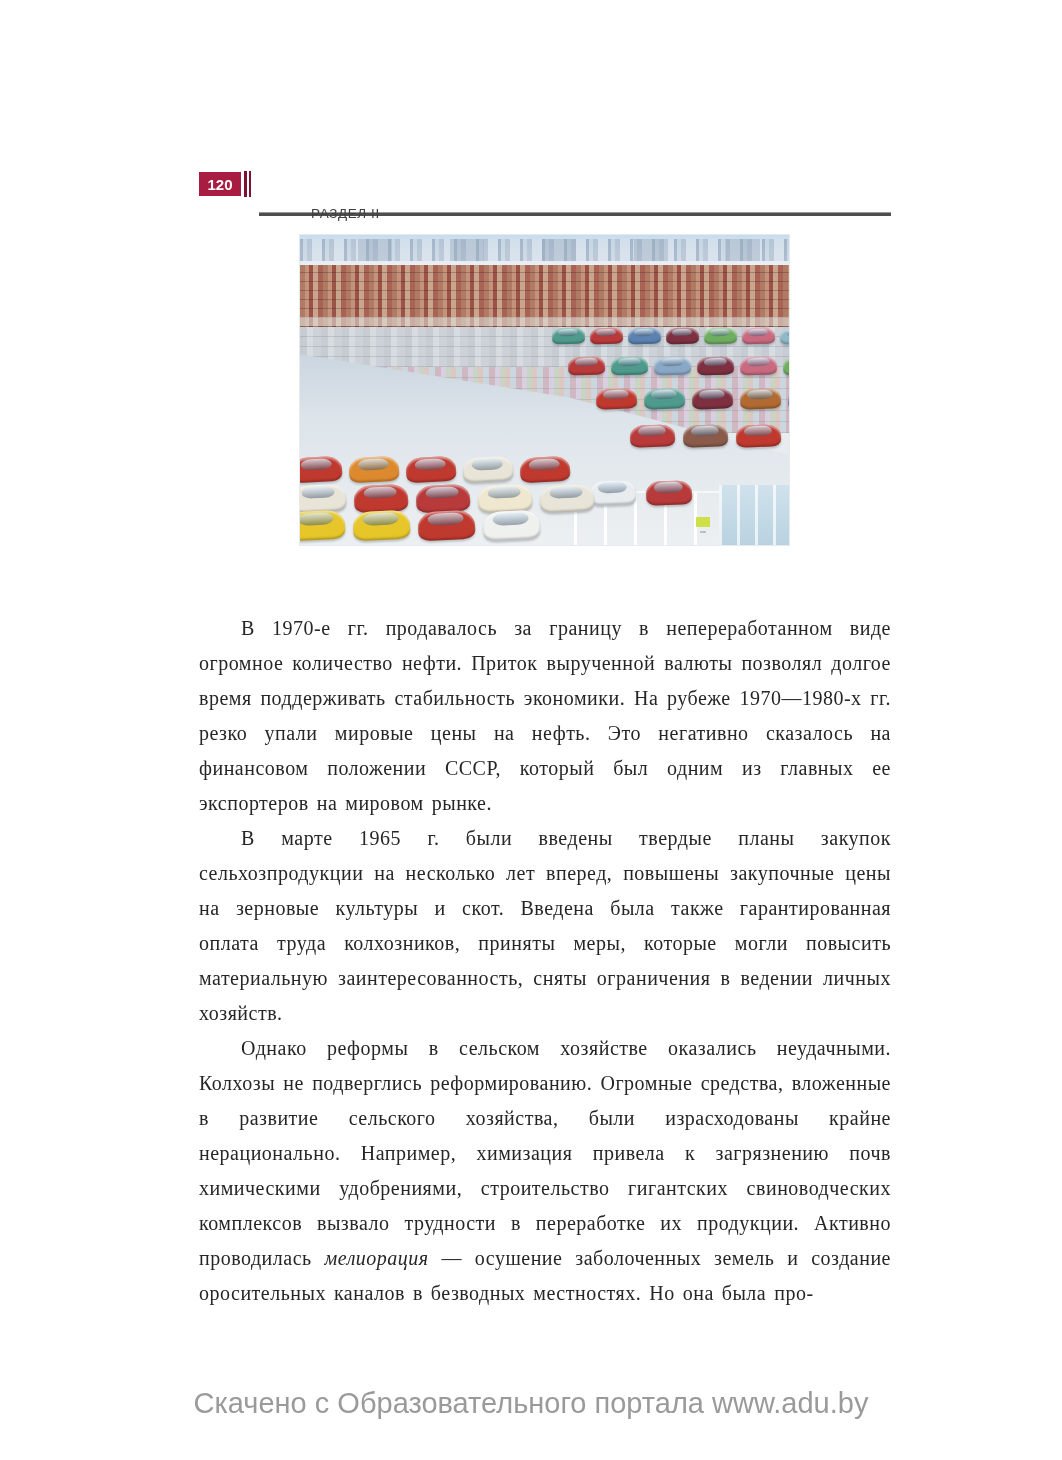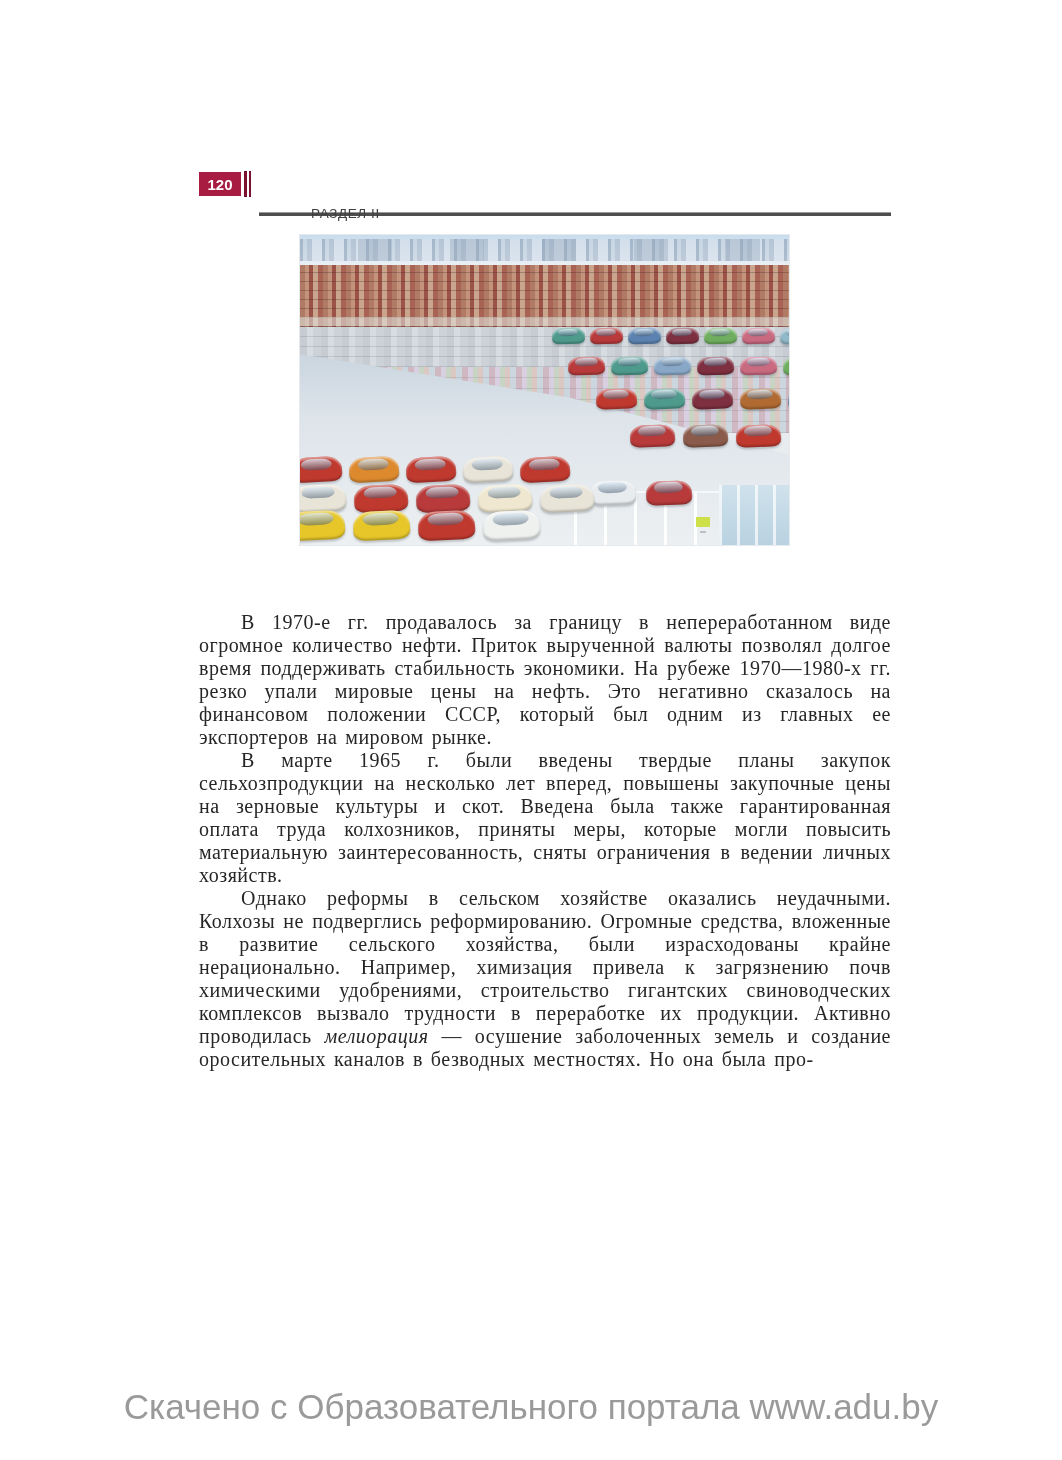--- a/index.html
+++ b/index.html
@@ -95,34 +95,34 @@
     background:linear-gradient(180deg, rgba(225,238,248,.8), rgba(62,84,106,.5));
     border-radius:40%/60%;}
   .caption{
     margin-top:21px;text-align:center;
     font-family:"Liberation Sans",sans-serif;font-size:18.5px;color:#323232;
   }
 
   
   .article{
     position:absolute;left:199px;top:611px;width:692px;
-    font-size:20px;line-height:23px;color:#262626;text-align:justify;
+    font-size:20px;line-height:35px;color:#262626;text-align:justify;
     letter-spacing:0.5px;word-spacing:2.5px;
   }
   .article p{margin:0;text-indent:42px;}
   .para-heading{
     font-family:"Liberation Sans",sans-serif;font-weight:bold;font-size:19px;
     color:#d5164c;letter-spacing:0;word-spacing:1px;
   }
   .ital{font-style:italic;}
 
   
   .footer{
     position:absolute;left:0;top:1387px;width:100%;text-align:center;
-    font-family:"Liberation Sans",sans-serif;font-size:35px;color:#9a9a9a;
+    font-family:"Liberation Sans",sans-serif;font-size:29px;color:#9a9a9a;
   }
 </style>
 </head>
 <body>
 
 <div class="header">
   <div class="page-badge">120</div>
   <div class="badge-bars">
     <div class="b1"></div>
       <div class="b2"></div>

